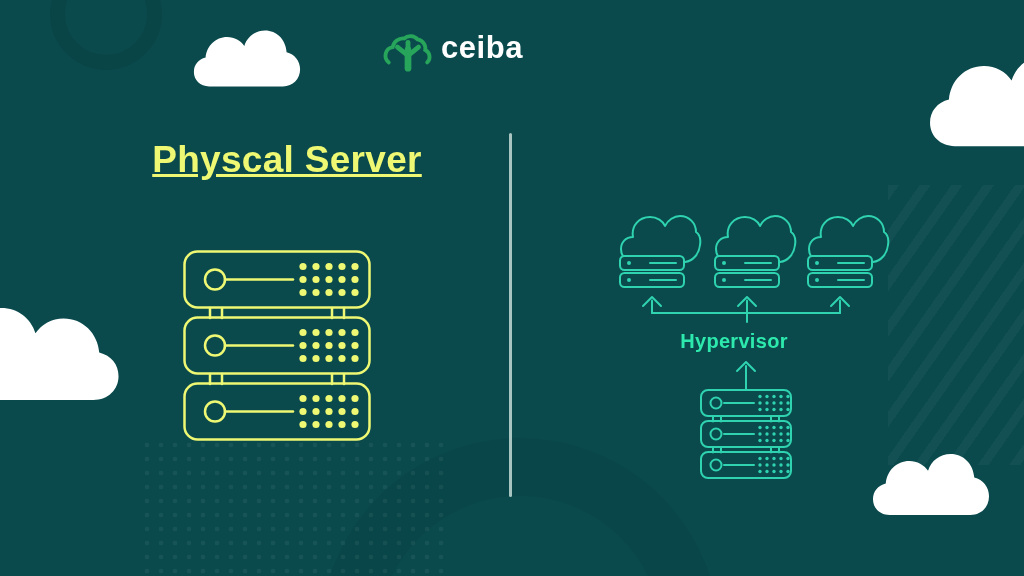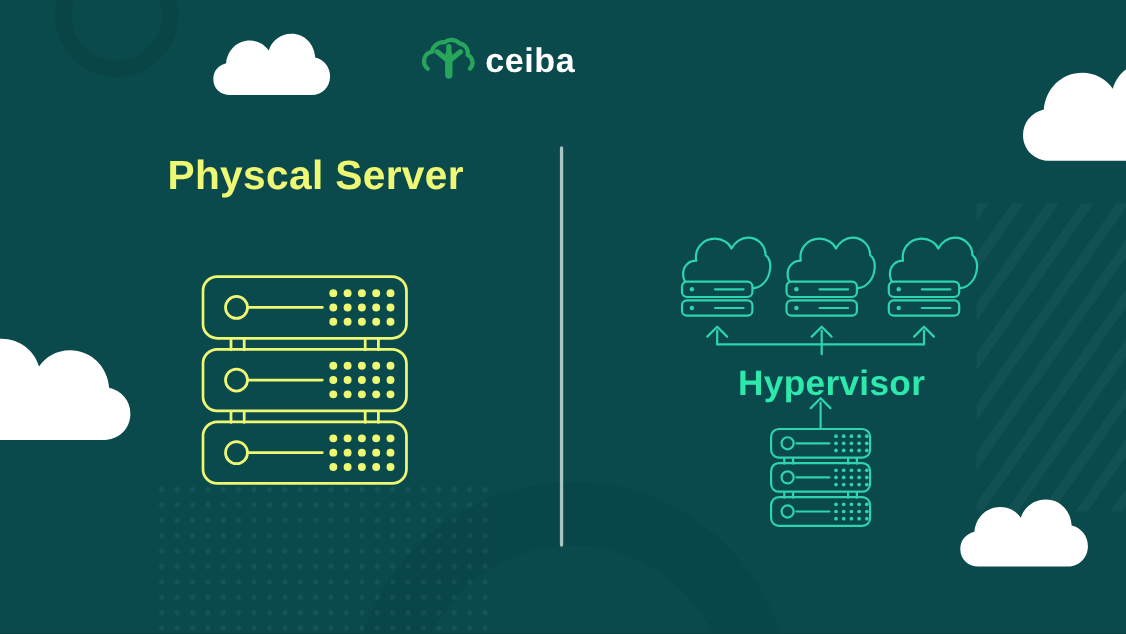--- a/index.html
+++ b/index.html
@@ -23,34 +23,34 @@
     background-size:14px 14px;}
   .bg-stripes{position:absolute;left:888px;top:185px;width:140px;height:280px;
     background:repeating-linear-gradient(125deg, rgba(255,255,255,0.035) 0 9px, transparent 9px 26px);}
 
   .cloud{position:absolute;}
   .cloud svg{display:block;width:100%;height:100%;}
   .cloud path{fill:var(--cloud-white);}
   .cloud-left-mid{transform:scaleX(-1);}
 
   
-  .logo{position:absolute;top:26px;left:0;width:905px;display:flex;align-items:center;justify-content:center;gap:7px;}
+  .logo{position:absolute;top:26px;left:0;width:905px;display:flex;justify-content:center;gap:7px;}
   .logo-name{color:#fff;font-size:31px;font-weight:700;letter-spacing:.5px;line-height:1;padding-top:6px;}
 
   .divider{position:absolute;left:509px;top:133px;width:3px;height:364px;background:var(--divider);opacity:.8;border-radius:2px;}
 
-  .title{position:absolute;top:139px;font-size:37px;font-weight:700;text-align:center;letter-spacing:.3px;}
+  .title{position:absolute;top:139px;font-size:37px;font-weight:700;text-align:center;letter-spacing:.3px;text-decoration:underline;}
   .title-left{left:87px;width:400px;color:var(--physical-accent);}
   .title-right{left:560px;width:390px;color:var(--virtual-text);}
 
   .left-server{position:absolute;left:183px;top:250px;width:192px;height:192px;}
   .right-diagram{position:absolute;left:612px;top:200px;width:288px;height:282px;}
 
-  .hypervisor{position:absolute;left:612px;top:330px;width:288px;text-align:center;
-    color:var(--virtual-text);font-size:32px;font-weight:700;letter-spacing:.3px;}
+  .hypervisor{position:absolute;left:590px;top:330px;width:288px;text-align:center;
+    color:var(--virtual-text);font-size:20px;font-weight:700;letter-spacing:.3px;}
 
   
   .ybox,.yline{stroke:var(--physical-accent);stroke-width:2.5;fill:none;stroke-linecap:round;}
   .yfill{fill:var(--physical-accent);}
   .tline{stroke:var(--virtual-icon);stroke-width:2;fill:none;stroke-linecap:round;stroke-linejoin:round;}
   .tbox{stroke:var(--virtual-icon);stroke-width:2;fill:var(--background);}
   .tbox2{stroke:var(--virtual-icon);stroke-width:2;fill:none;}
   .tfill{fill:var(--virtual-icon);}
   .treeline{stroke:var(--logo-green);fill:none;stroke-linecap:round;}
 </style>

